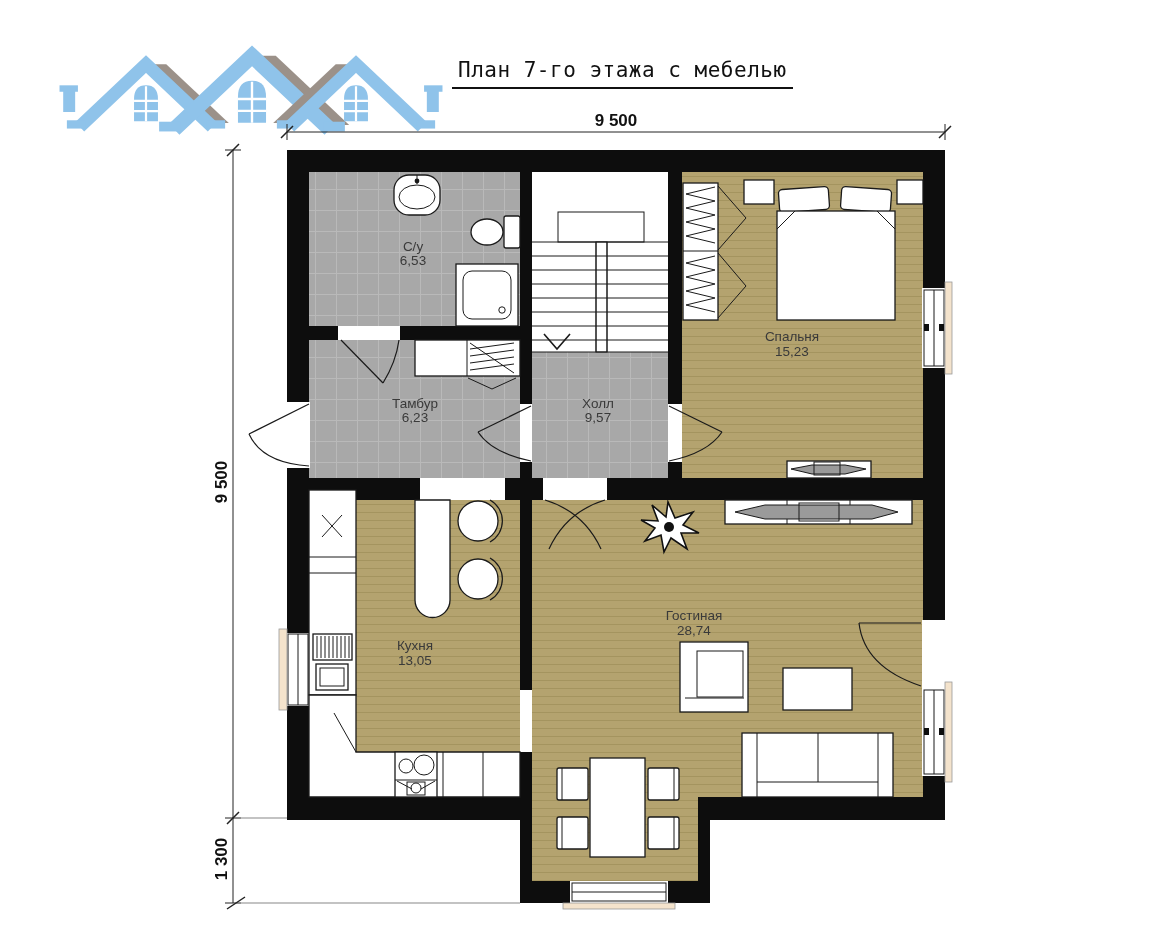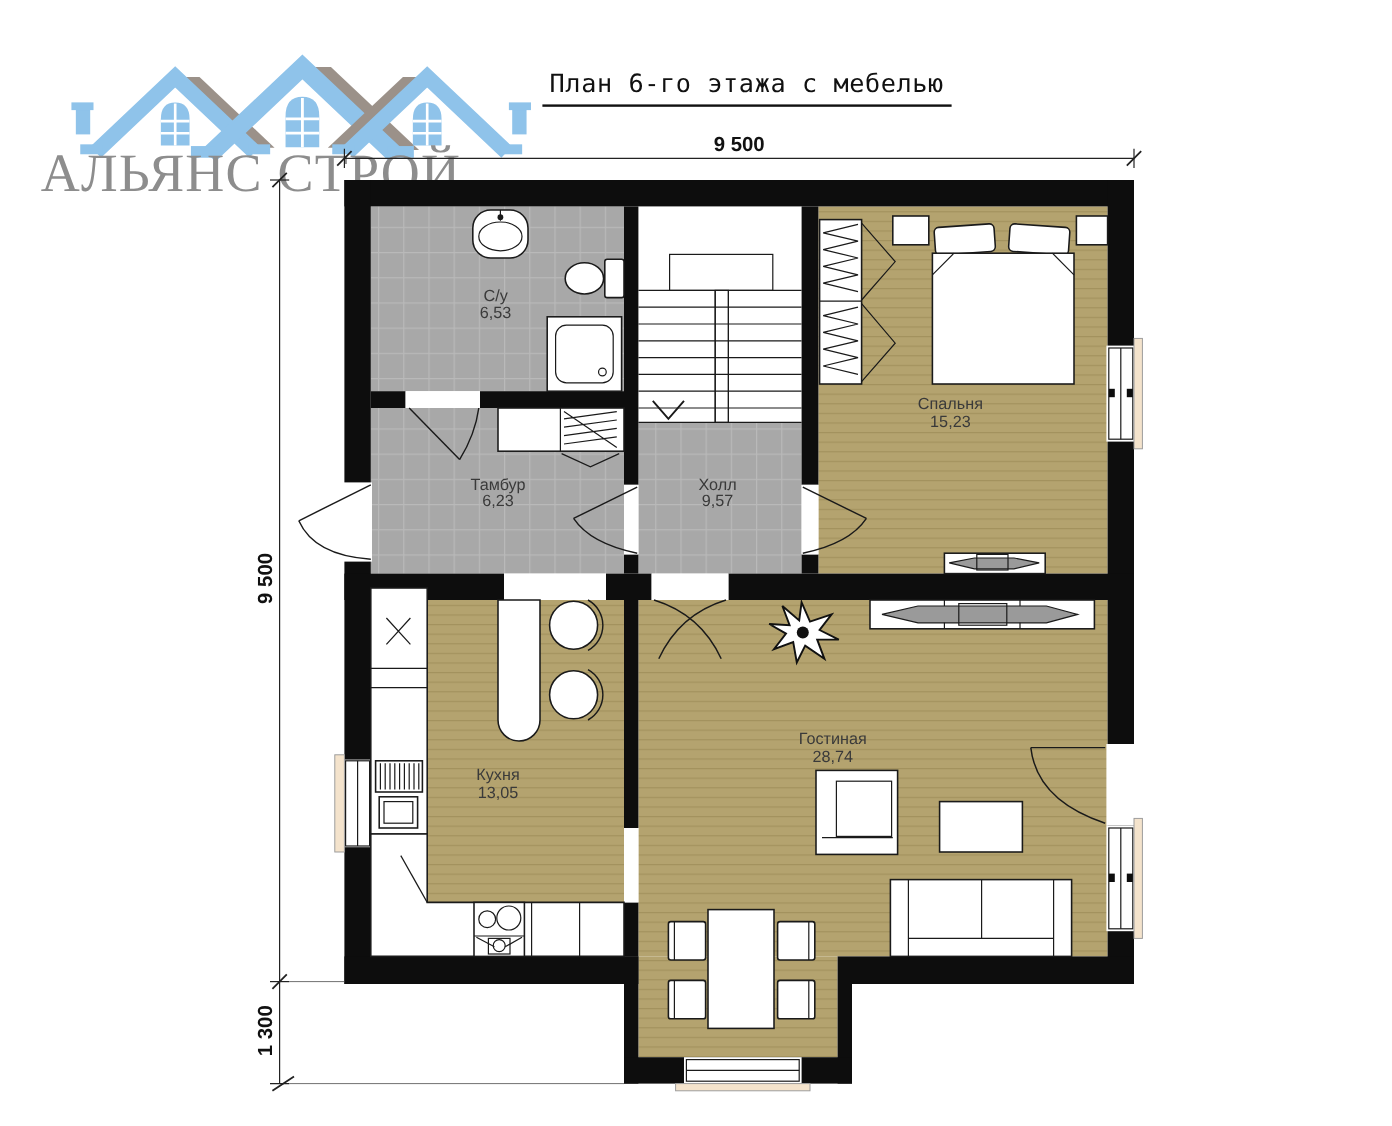--- a/index.html
+++ b/index.html
@@ -56,23 +56,22 @@
       <rect x="74" y="21" width="20" height="7" fill="#8fc3ea"></rect>
       <path d="M-72,66 L0,-2 L72,66" stroke="#8fc3ea" stroke-width="14" fill="none"></path>
       <rect x="-86" y="59" width="20" height="9" fill="#8fc3ea"></rect>
       <rect x="66" y="59" width="20" height="9" fill="#8fc3ea"></rect>
       <g transform="translate(0,34)">
         <path d="M-13,26 L-13,2 Q-13,-13 0,-13 Q13,-13 13,2 L13,26 Z" fill="#8fc3ea"></path>
         <path d="M0,-12 V26 M-13,4 H13 M-13,15 H13" stroke="#fff" stroke-width="2.4" fill="none"></path>
       </g>
     </g>
   </svg>
-  <div class="logo-text">АЛЬЯНС СТРОЙ</div>
-
-  <div class="plan-title">План 6-го этажа с мебелью</div>
+
+  <div class="plan-title">План 7-го этажа с мебелью</div>
 
   <svg width="1160" height="938">
     <defs>
       <pattern id="tile" width="21" height="21" patternUnits="userSpaceOnUse">
         <rect width="21" height="21" fill="#a8a8a8"></rect>
         <path d="M0,0.5 H21 M0.5,0 V21" stroke="#b9b9b9" stroke-width="1"></path>
       </pattern>
       <pattern id="wood" width="40" height="8" patternUnits="userSpaceOnUse">
         <rect width="40" height="8" fill="#b4a36f"></rect>
         <path d="M0,0.5 H40" stroke="#a3925e" stroke-width="0.9"></path>

